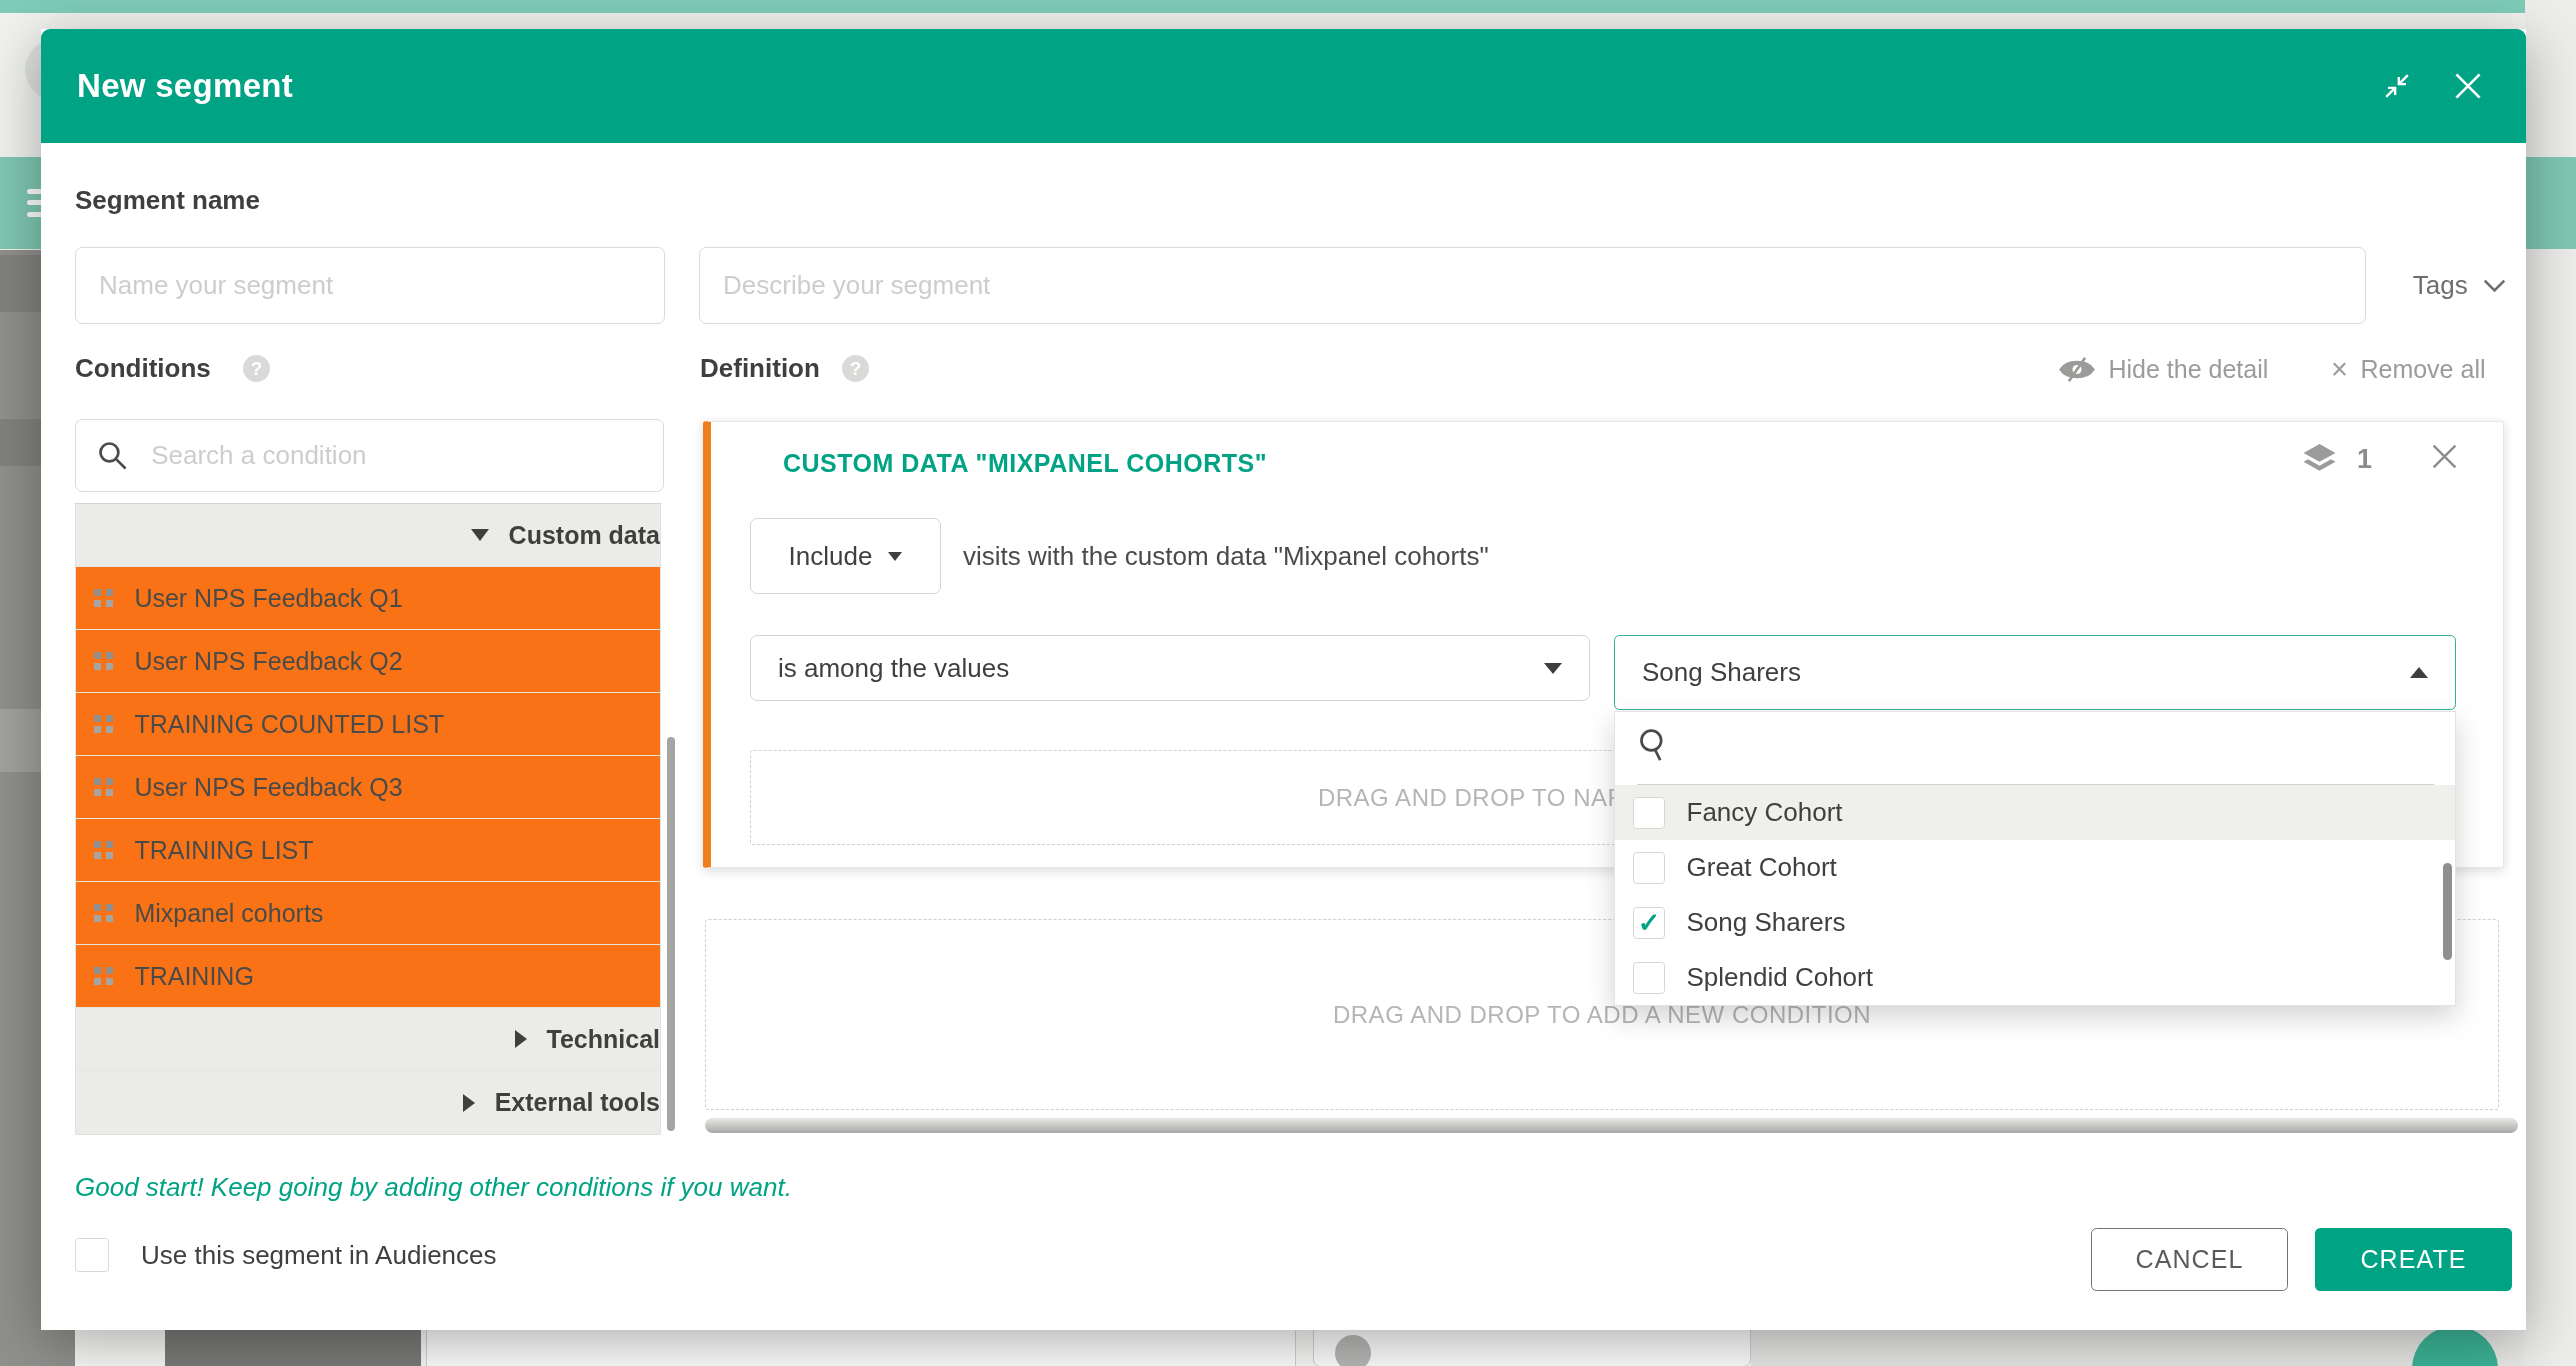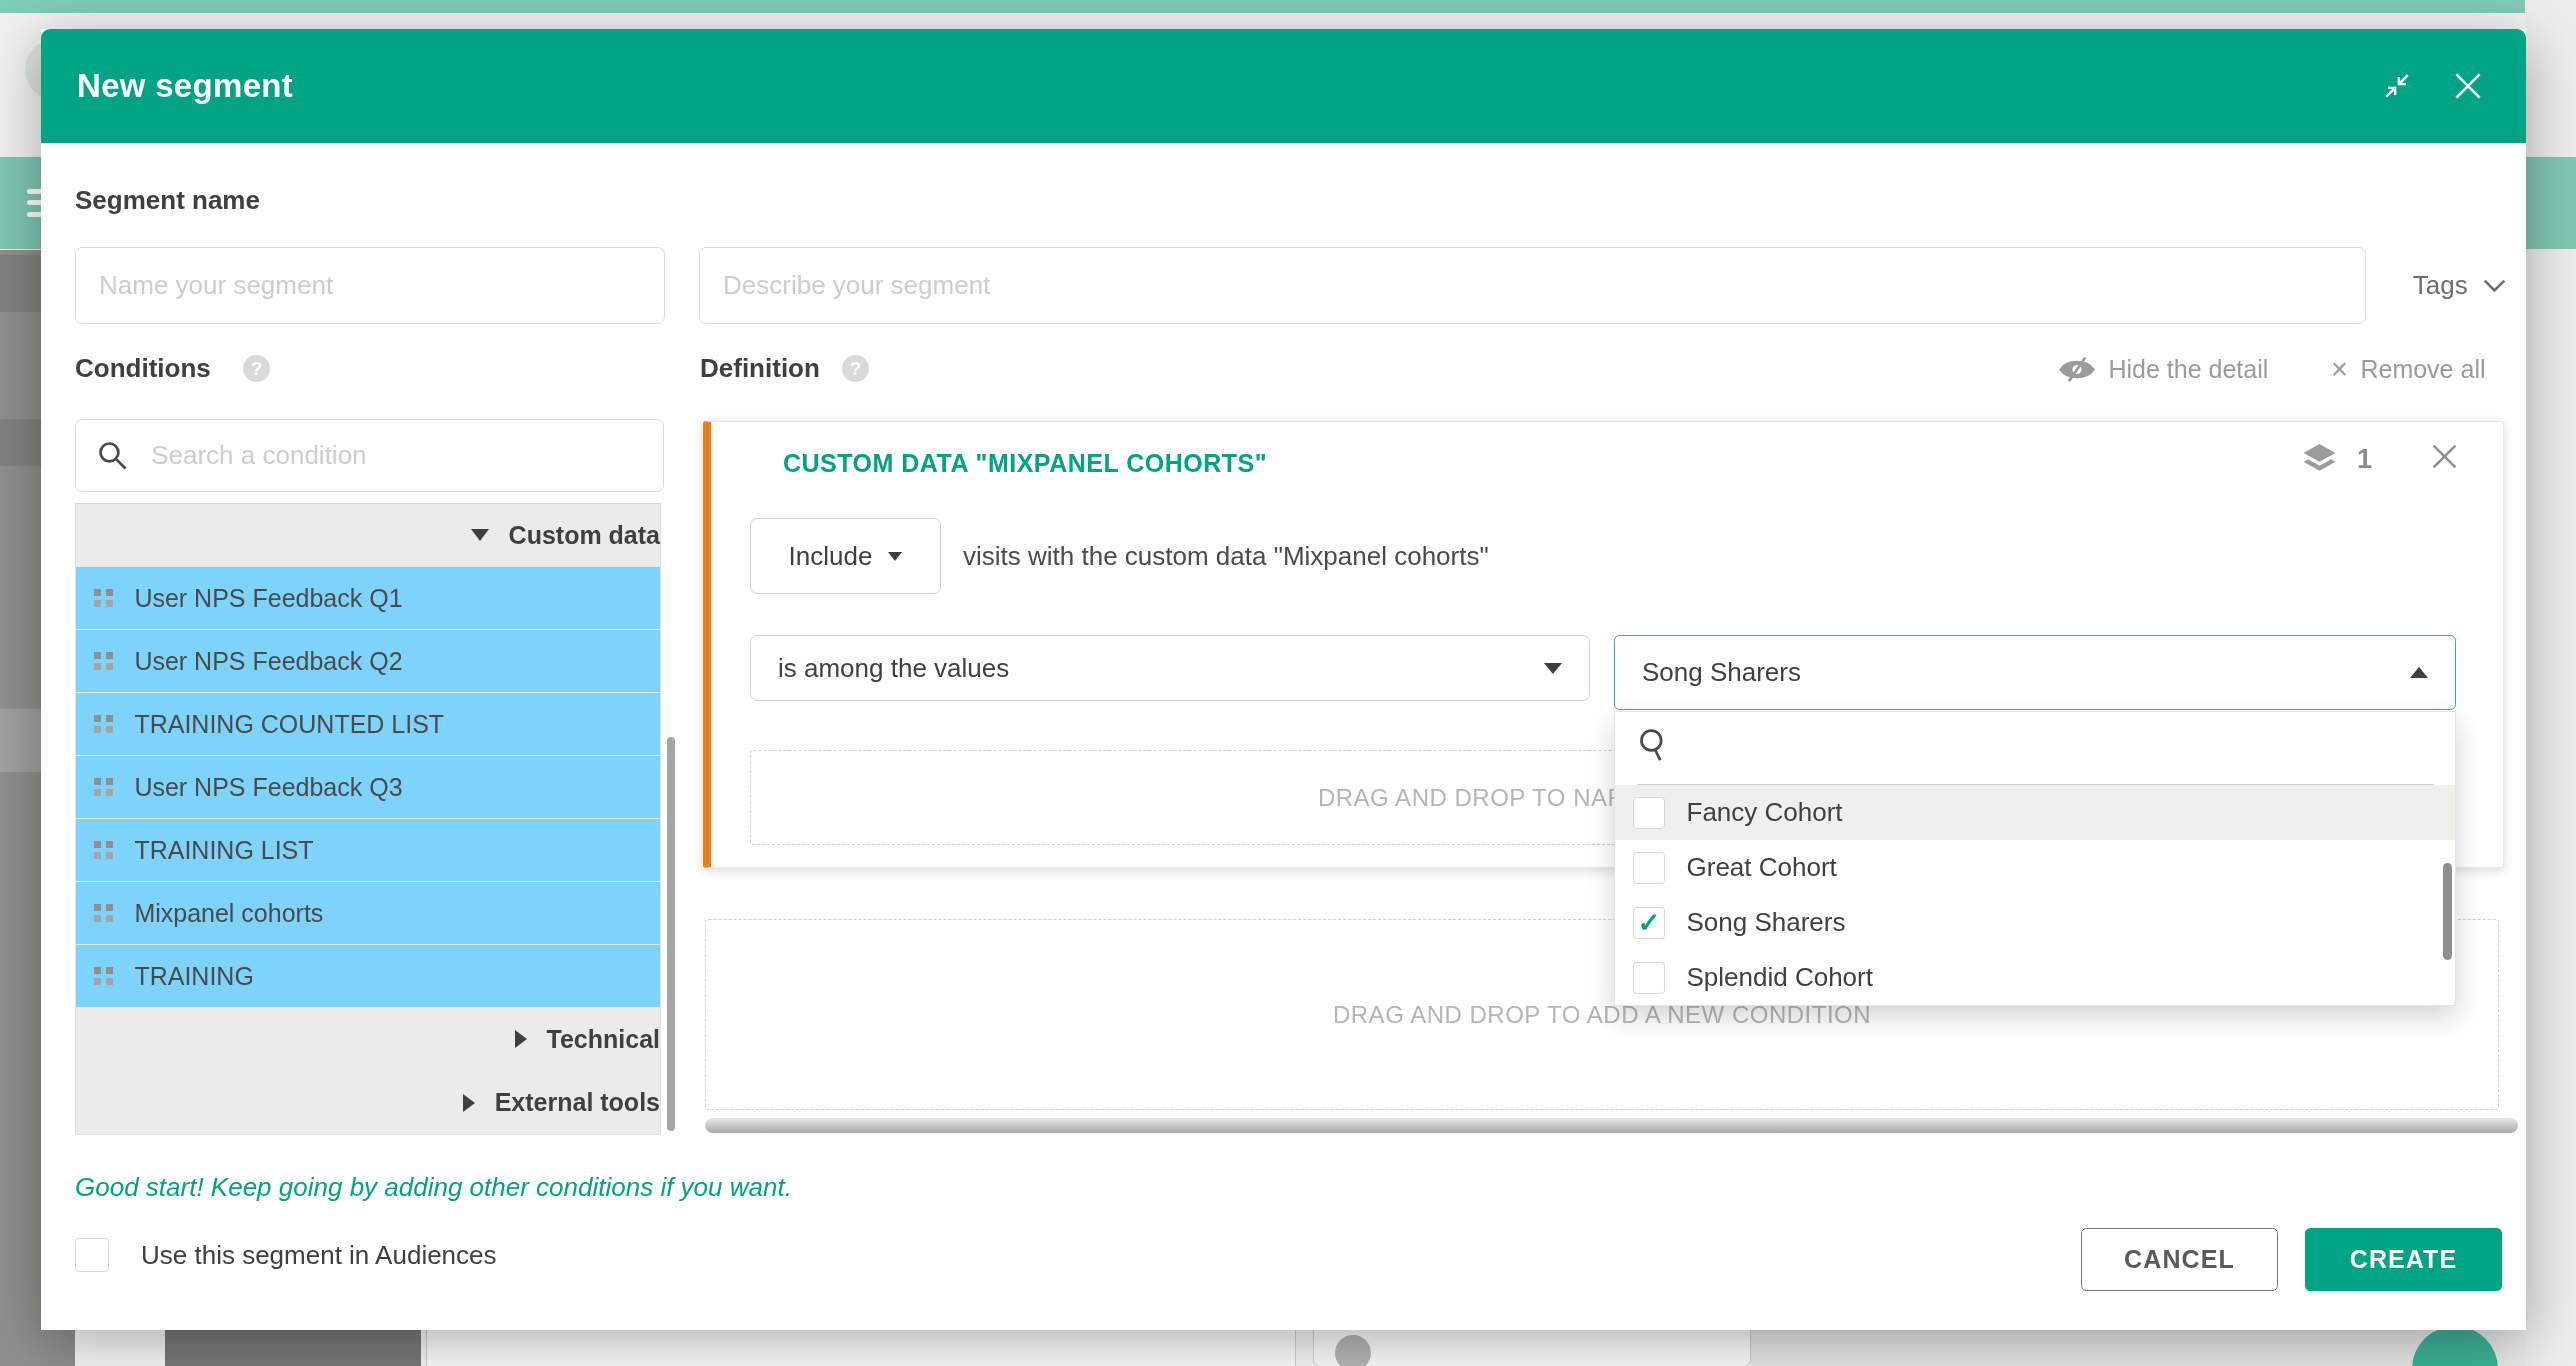--- a/index.html
+++ b/index.html
@@ -72,21 +72,21 @@
     left:34px; top:390px; width:589px; height:73px; border:0.9px solid #dadad8; border-radius:7.2px;
     display:flex; align-items:center; padding:0 19.7px; gap:21.5px; background:#fff;
   }
   .search-ph { color:#cdcdcb; font-size:26px; }
 
   .cond-list { left:34px; top:474px; width:586px; border:0.9px solid #e0e0de; border-top:0.9px solid #d5d5d3; background:#fff; }
   .crow { height:63px; display:flex; align-items:center; border-bottom:0.9px solid #e6e6e4; cursor:pointer; }
   .crow:last-child { border-bottom:none; }
   .grow { background:#ebebe9; padding-left:23px; gap:19.7px;justify-content:flex-end; }
   .grow .glabel { font-size:25px; font-weight:700; color:#3f3f3d; }
-  .irow { background:#7dd3fc; padding-left:18px; gap:21.5px; }
+  .irow { background:#f97316; padding-left:18px; gap:21.5px; }
   .irow .ilabel { font-size:25px; color:#4a4a48; }
   .caret-down { width:0; height:0; border-left:9.8px solid transparent; border-right:9.8px solid transparent; border-top:12.5px solid #3f3f3d; }
   .caret-right { width:0; height:0; border-top:9.8px solid transparent; border-bottom:9.8px solid transparent; border-left:12.5px solid #3f3f3d; }
   .drag-handle { display:grid; grid-template-columns:7.2px 7.2px; grid-template-rows:7.2px 7.2px; gap:4.5px; }
   .drag-handle i { background:#8f8f8d; }
   .drag-handle i:nth-child(n+3){ background:#a5a5a3; }
   .list-scrollbar { left:626px; top:708px; width:8px; height:394px; background:#a5a5a3; border-radius:4.5px; cursor:pointer; }
 
   
   .def-card {
@@ -134,21 +134,21 @@
   .vp-scrollbar { position:absolute; left:828px; top:151px; width:9px; height:97px; background:#8f8f8d; border-radius:4.5px; cursor:pointer; }
 
   .h-scrollbar { left:664px; top:1089px; width:1813px; height:15px; border-radius:8px; background:linear-gradient(#e8e8e6,#a9a9a7); cursor:pointer; }
 
   .hint { left:34px; top:1143px; font-size:26px; font-style:italic; color:#00a383; }
   .aud-row { left:34px; top:1209px; display:flex; align-items:center; gap:32px; cursor:pointer; }
   .aud-check { width:34px; height:34px; border:0.9px solid #d8d8d6; border-radius:3.6px; background:#fff; }
   .aud-label { font-size:26px; color:#3f3f3d; }
 
   .btn { height:63px; width:197px; border-radius:5.4px; display:flex; align-items:center; justify-content:center;
-         font-size:25px; font-weight:700; letter-spacing:1.1px; cursor:pointer; }
+         font-size:25px; font-weight:400; letter-spacing:1.1px; cursor:pointer;margin-left:10px; }
   .btn-cancel { left:2040px; top:1199px; background:#fff; border:1.8px solid #73736f; color:#5a5a58; }
   .btn-create { left:2264px; top:1199px; background:#00a383; color:#fff; }
 </style>
 </head>
 <body>
 
 <div class="abs bg-top"></div>
 <div class="abs bg-right"></div>
 <div class="abs bg-circle"></div>
 <div class="abs bg-band-l"></div>

